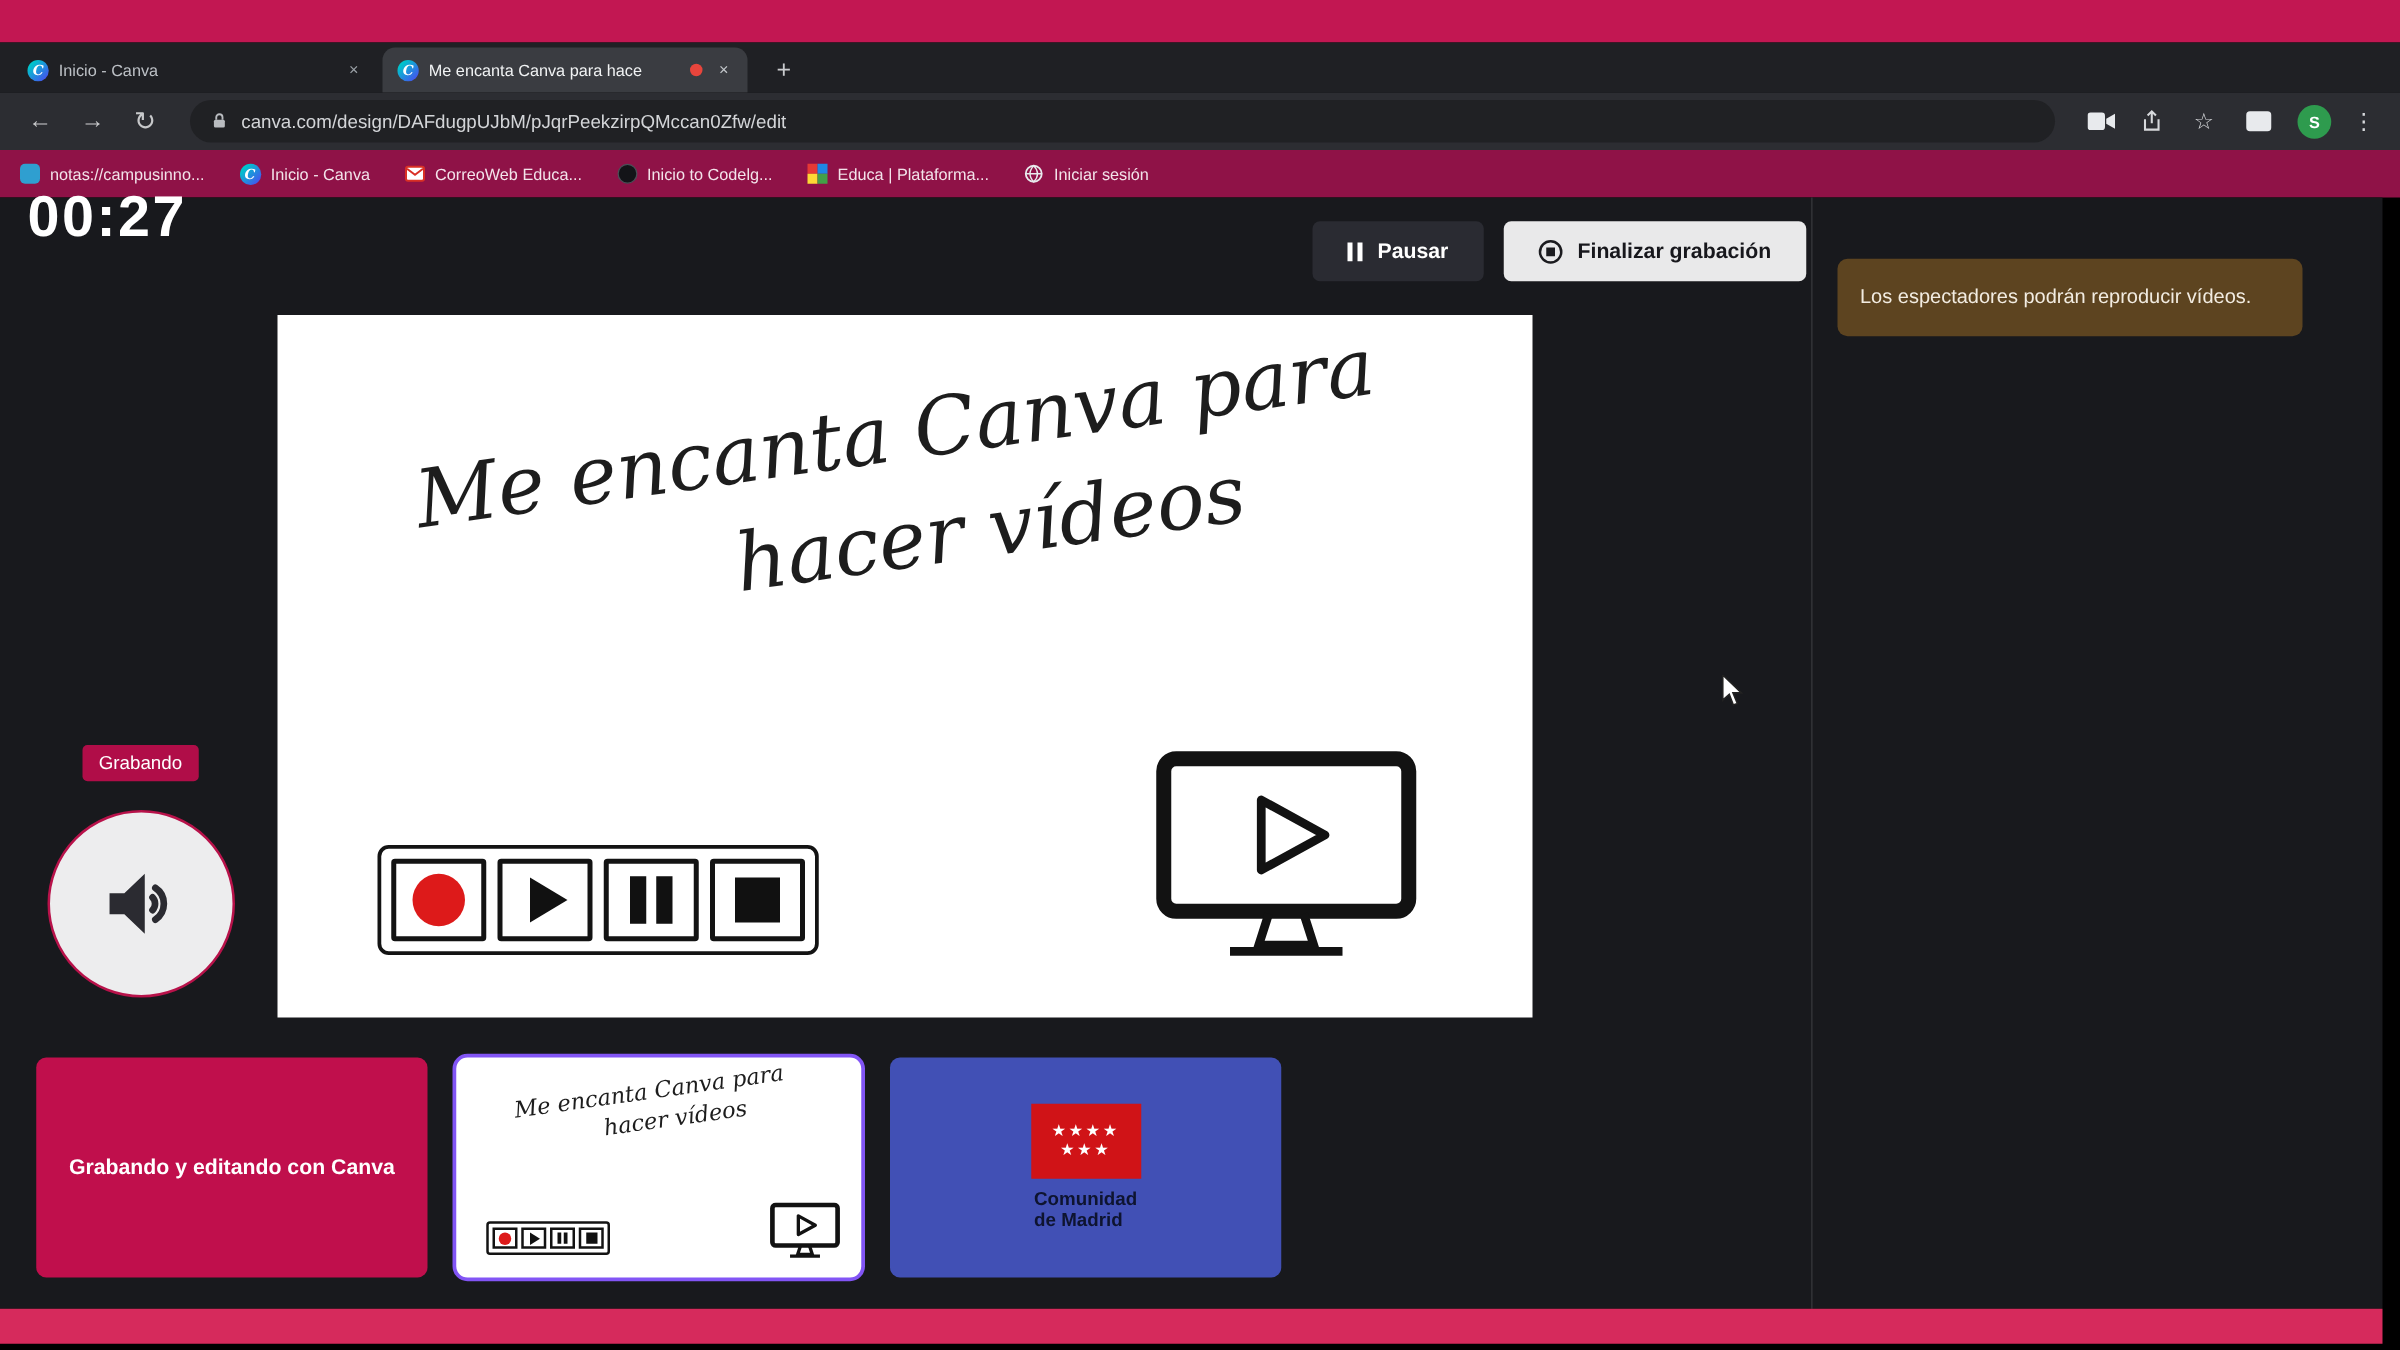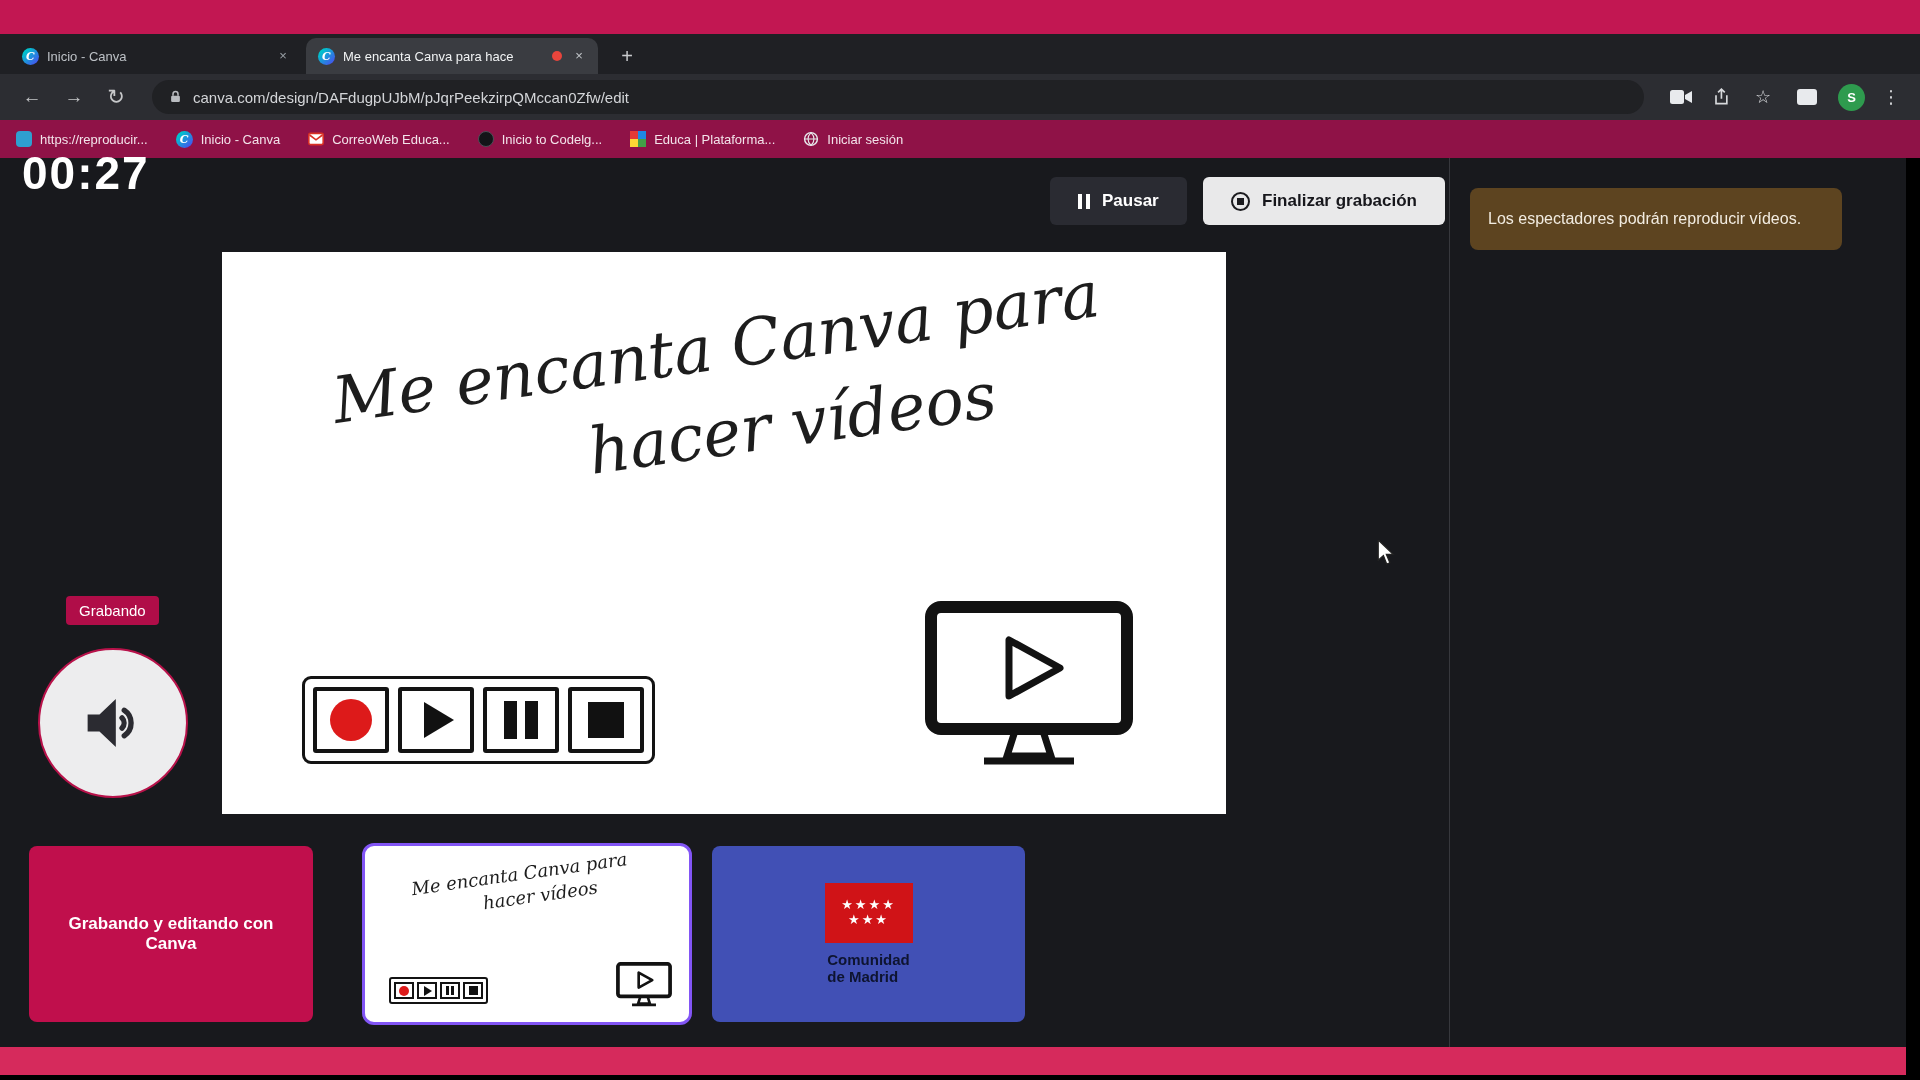--- a/index.html
+++ b/index.html
@@ -92,38 +92,38 @@
   .mc-pause { display: flex; gap: 8px; }
   .mc-pause i { display: block; width: 13px; height: 38px; background: #111; }
   .mc-stop { width: 36px; height: 36px; background: #111; }
 
   .tv-graphic { position: absolute; left: 698px; top: 348px; }
 
   .recording-badge { position: absolute; left: 66px; top: 596px; background: #b00d48; color: #fff; font-size: 15px; padding: 6px 13px; border-radius: 4px; }
   .speaker-btn { position: absolute; left: 38px; top: 648px; width: 150px; height: 150px; border-radius: 50%; background: #ededee; border: 2px solid #b8124a; display: flex; align-items: center; justify-content: center; }
 
   .thumb { position: absolute; top: 846px; height: 176px; border-radius: 8px; overflow: hidden; }
-  .thumb-1 { left: 29px; width: 284px; background: #c00f4c; display: flex; align-items: center; justify-content: center; }
+  .thumb-1 { left: 29px; width: 313px; background: #c00f4c; display: flex; align-items: center; justify-content: center; }
   .thumb-1 .t1-label { color: #fff; font-size: 17px; font-weight: bold; text-align: center; padding: 0 20px; }
   .thumb-2 { left: 362px; top: 843px; width: 330px; height: 182px; background: #fff; border: 3px solid #8255f5; border-radius: 12px; }
   .mini-script { position: absolute; left: 6px; top: 16px; width: 300px; transform: rotate(-8deg); text-align: center; font: italic 18px/1.35 "DejaVu Serif", serif; color: #1d1d1d; }
   .mini-script .script-line2 { padding-left: 36px; }
   .mini-controls { position: absolute; left: 24px; bottom: 18px; display: inline-flex; gap: 3px; padding: 3px; border: 2px solid #131313; border-radius: 3px; }
   .mini-cell { width: 20px; height: 17px; border: 2px solid #131313; display: flex; align-items: center; justify-content: center; }
   .mini-rec { width: 10px; height: 10px; border-radius: 50%; background: #dd1a1a; }
   .mini-play { width: 0; height: 0; border-left: 8px solid #111; border-top: 5px solid transparent; border-bottom: 5px solid transparent; margin-left: 1px; }
   .mini-pause { display: flex; gap: 2px; }
   .mini-pause i { display: block; width: 3px; height: 9px; background: #111; }
   .mini-stop { width: 9px; height: 9px; background: #111; }
   .mini-tv { position: absolute; right: 16px; bottom: 12px; }
   .thumb-3 { left: 712px; width: 313px; background: #4150b5; display: flex; flex-direction: column; align-items: center; justify-content: center; gap: 8px; }
   .flag { width: 88px; height: 60px; background: #d01317; display: flex; flex-direction: column; align-items: center; justify-content: center; color: #fff; font-size: 13px; line-height: 1.15; letter-spacing: 2px; }
   .org-name { color: #0e1430; font-size: 15px; font-weight: bold; line-height: 1.15; text-align: left; }
 
-  .notice-banner { position: absolute; left: 1470px; top: 188px; width: 372px; background: #5d4420; border-radius: 8px; padding: 22px 18px; color: #f2ece1; font-size: 16px; }
+  .notice-banner { position: absolute; left: 1470px; top: 207px; width: 372px; background: #5d4420; border-radius: 8px; padding: 22px 18px; color: #f2ece1; font-size: 16px; }
   .notes-placeholder { position: absolute; left: 1488px; top: 294px; width: 400px; font-style: italic; font-size: 38px; line-height: 1.28; color: #92929c; }
 
   .cursor { position: absolute; left: 1374px; top: 540px; }
 </style>
 </head>
 <body>
 
 <div class="screen">
 
   <div class="frame-strip"></div>
@@ -178,21 +178,21 @@
     <div class="tool-icon" style="left:1792px">
       <span class="panel-icon-shape"></span>
     </div>
     <div class="avatar" style="left:1838px">S</div>
     <div class="tool-icon" style="left:1876px">⋮</div>
   </div>
 
   <div class="bookmarks-bar">
     <div class="bm">
       <span class="bm-ico ico-campus"></span>
-      <span>https://reproducir...</span>
+      <span>notas://campusinno...</span>
     </div>
     <div class="bm">
       <span class="favicon-canva">C</span>
       <span>Inicio - Canva</span>
     </div>
     <div class="bm">
       <svg class="bm-ico" viewBox="0 0 20 16">
         <rect x="1" y="1" width="18" height="14" rx="2" fill="#fff" stroke="#d93025" stroke-width="2"></rect>
         <path d="M2 3l8 6 8-6" fill="none" stroke="#d93025" stroke-width="2"></path>
       </svg>

